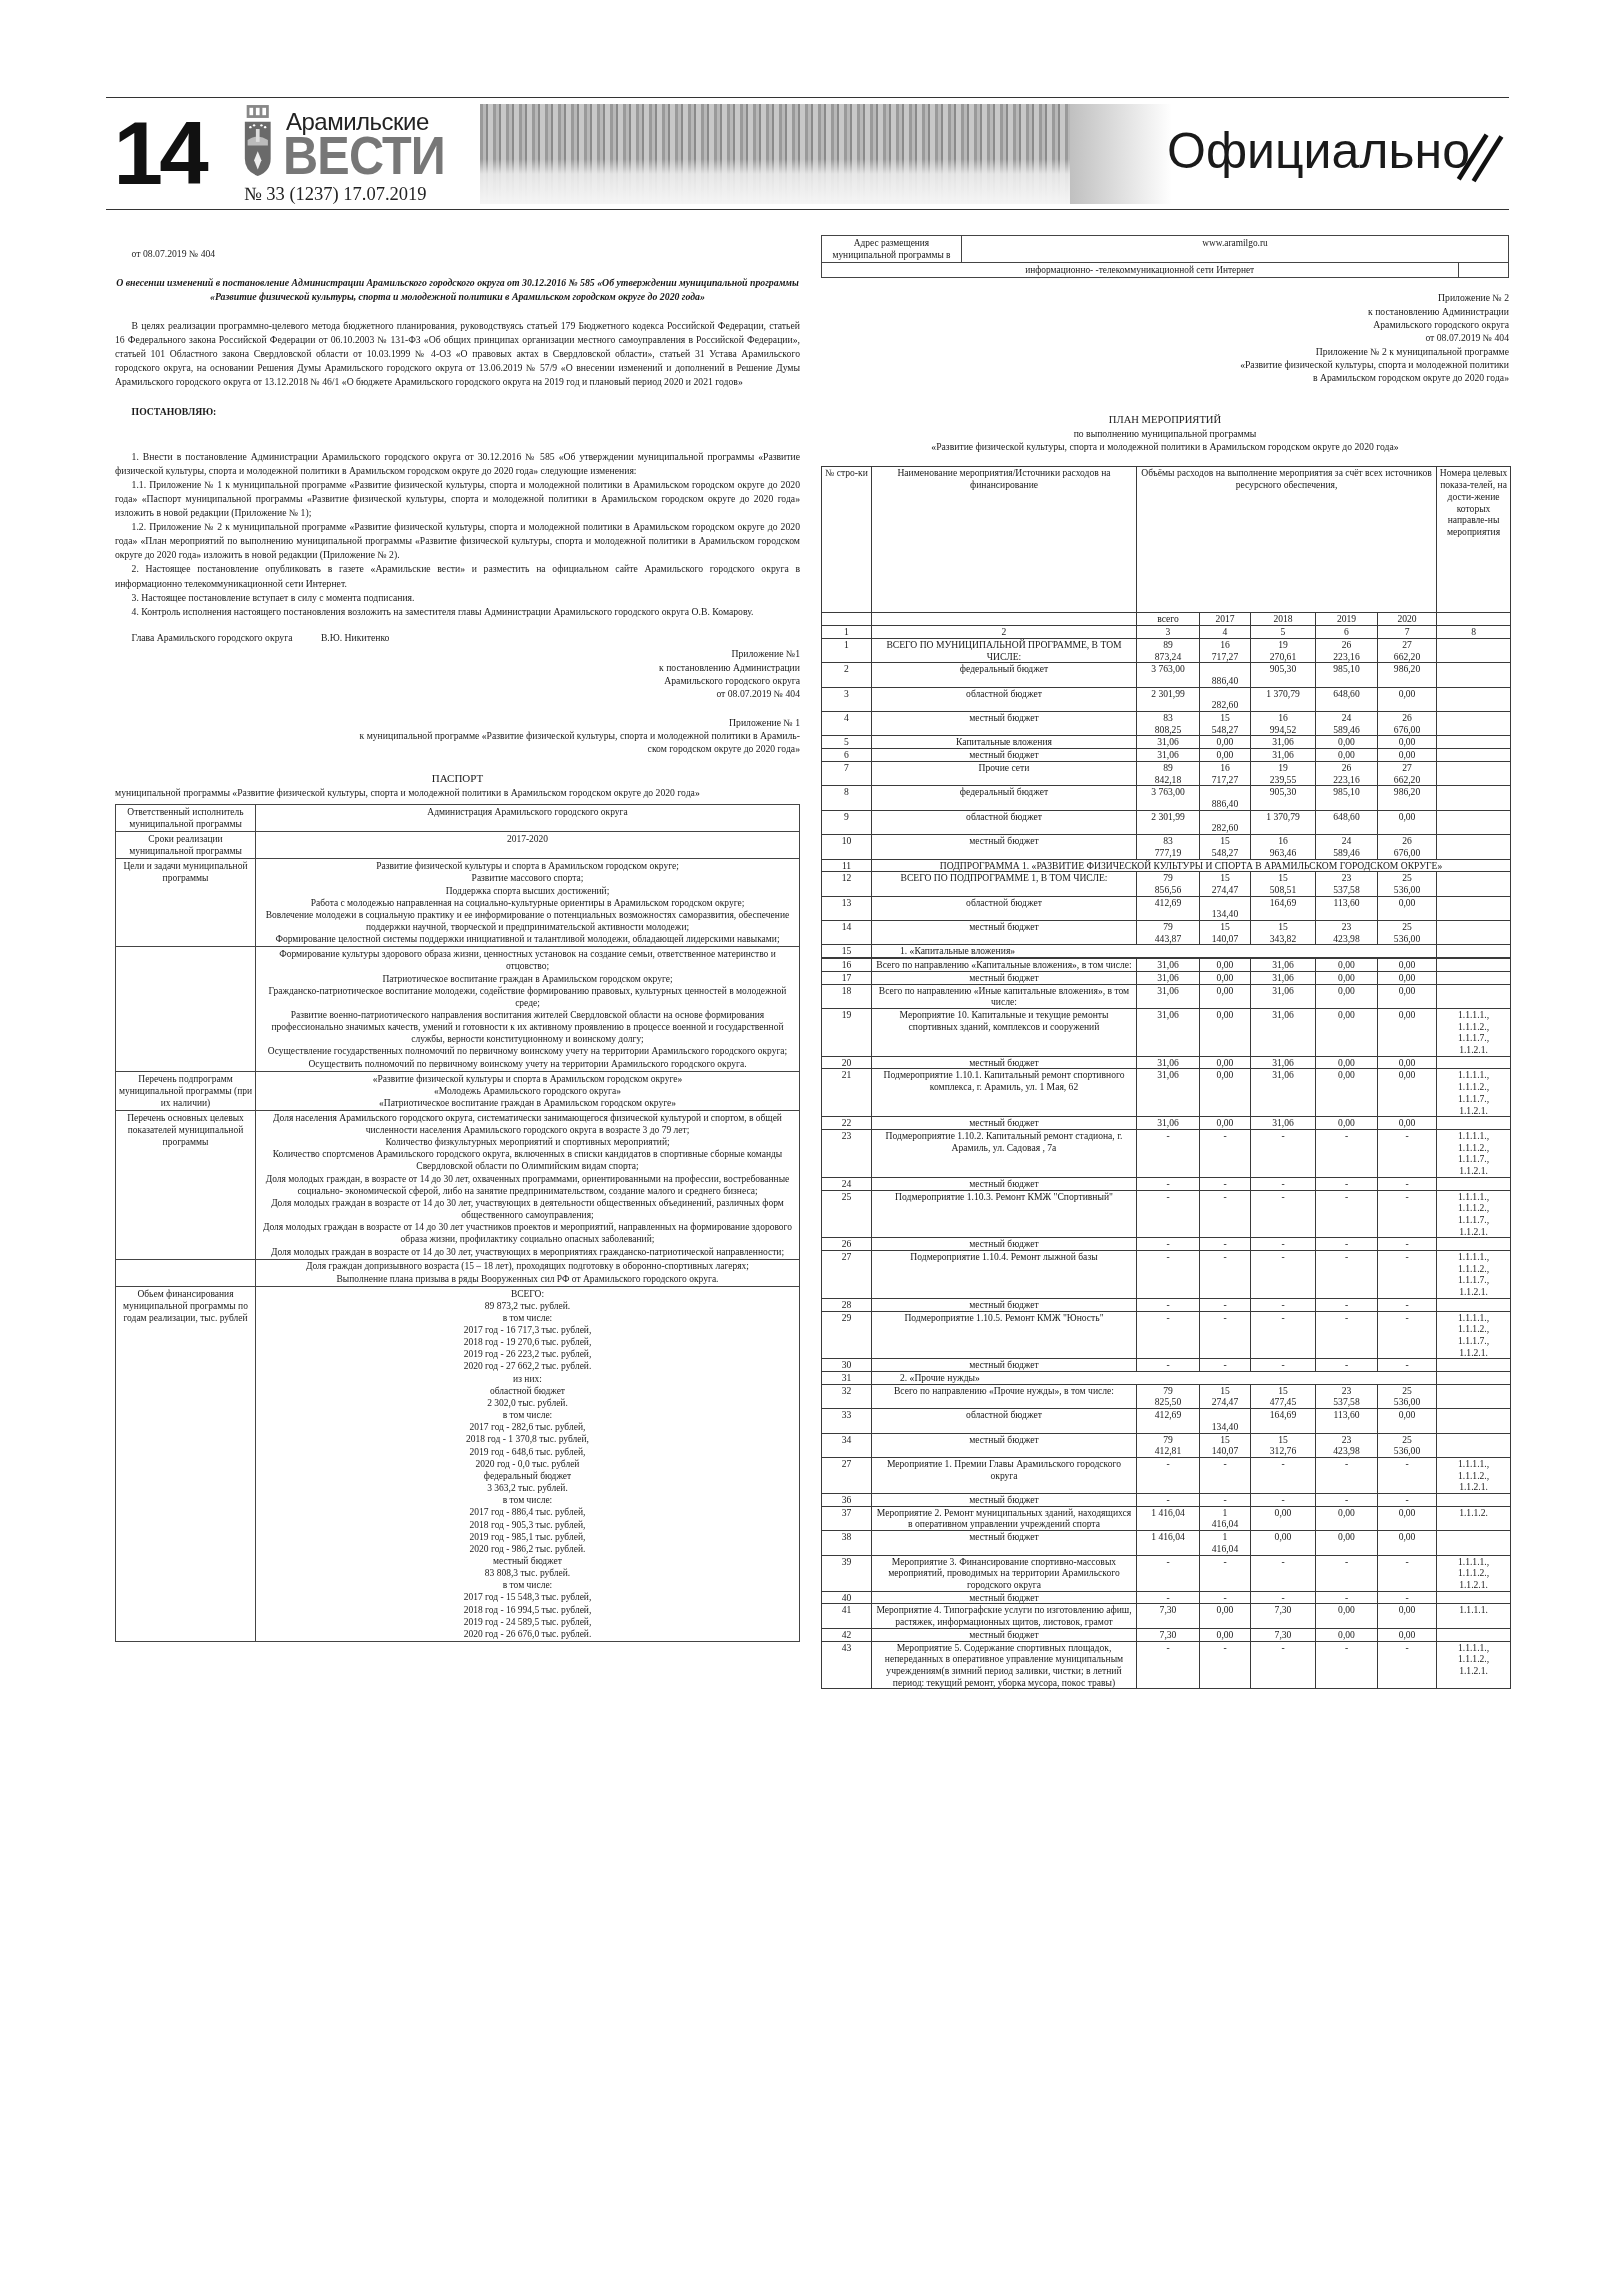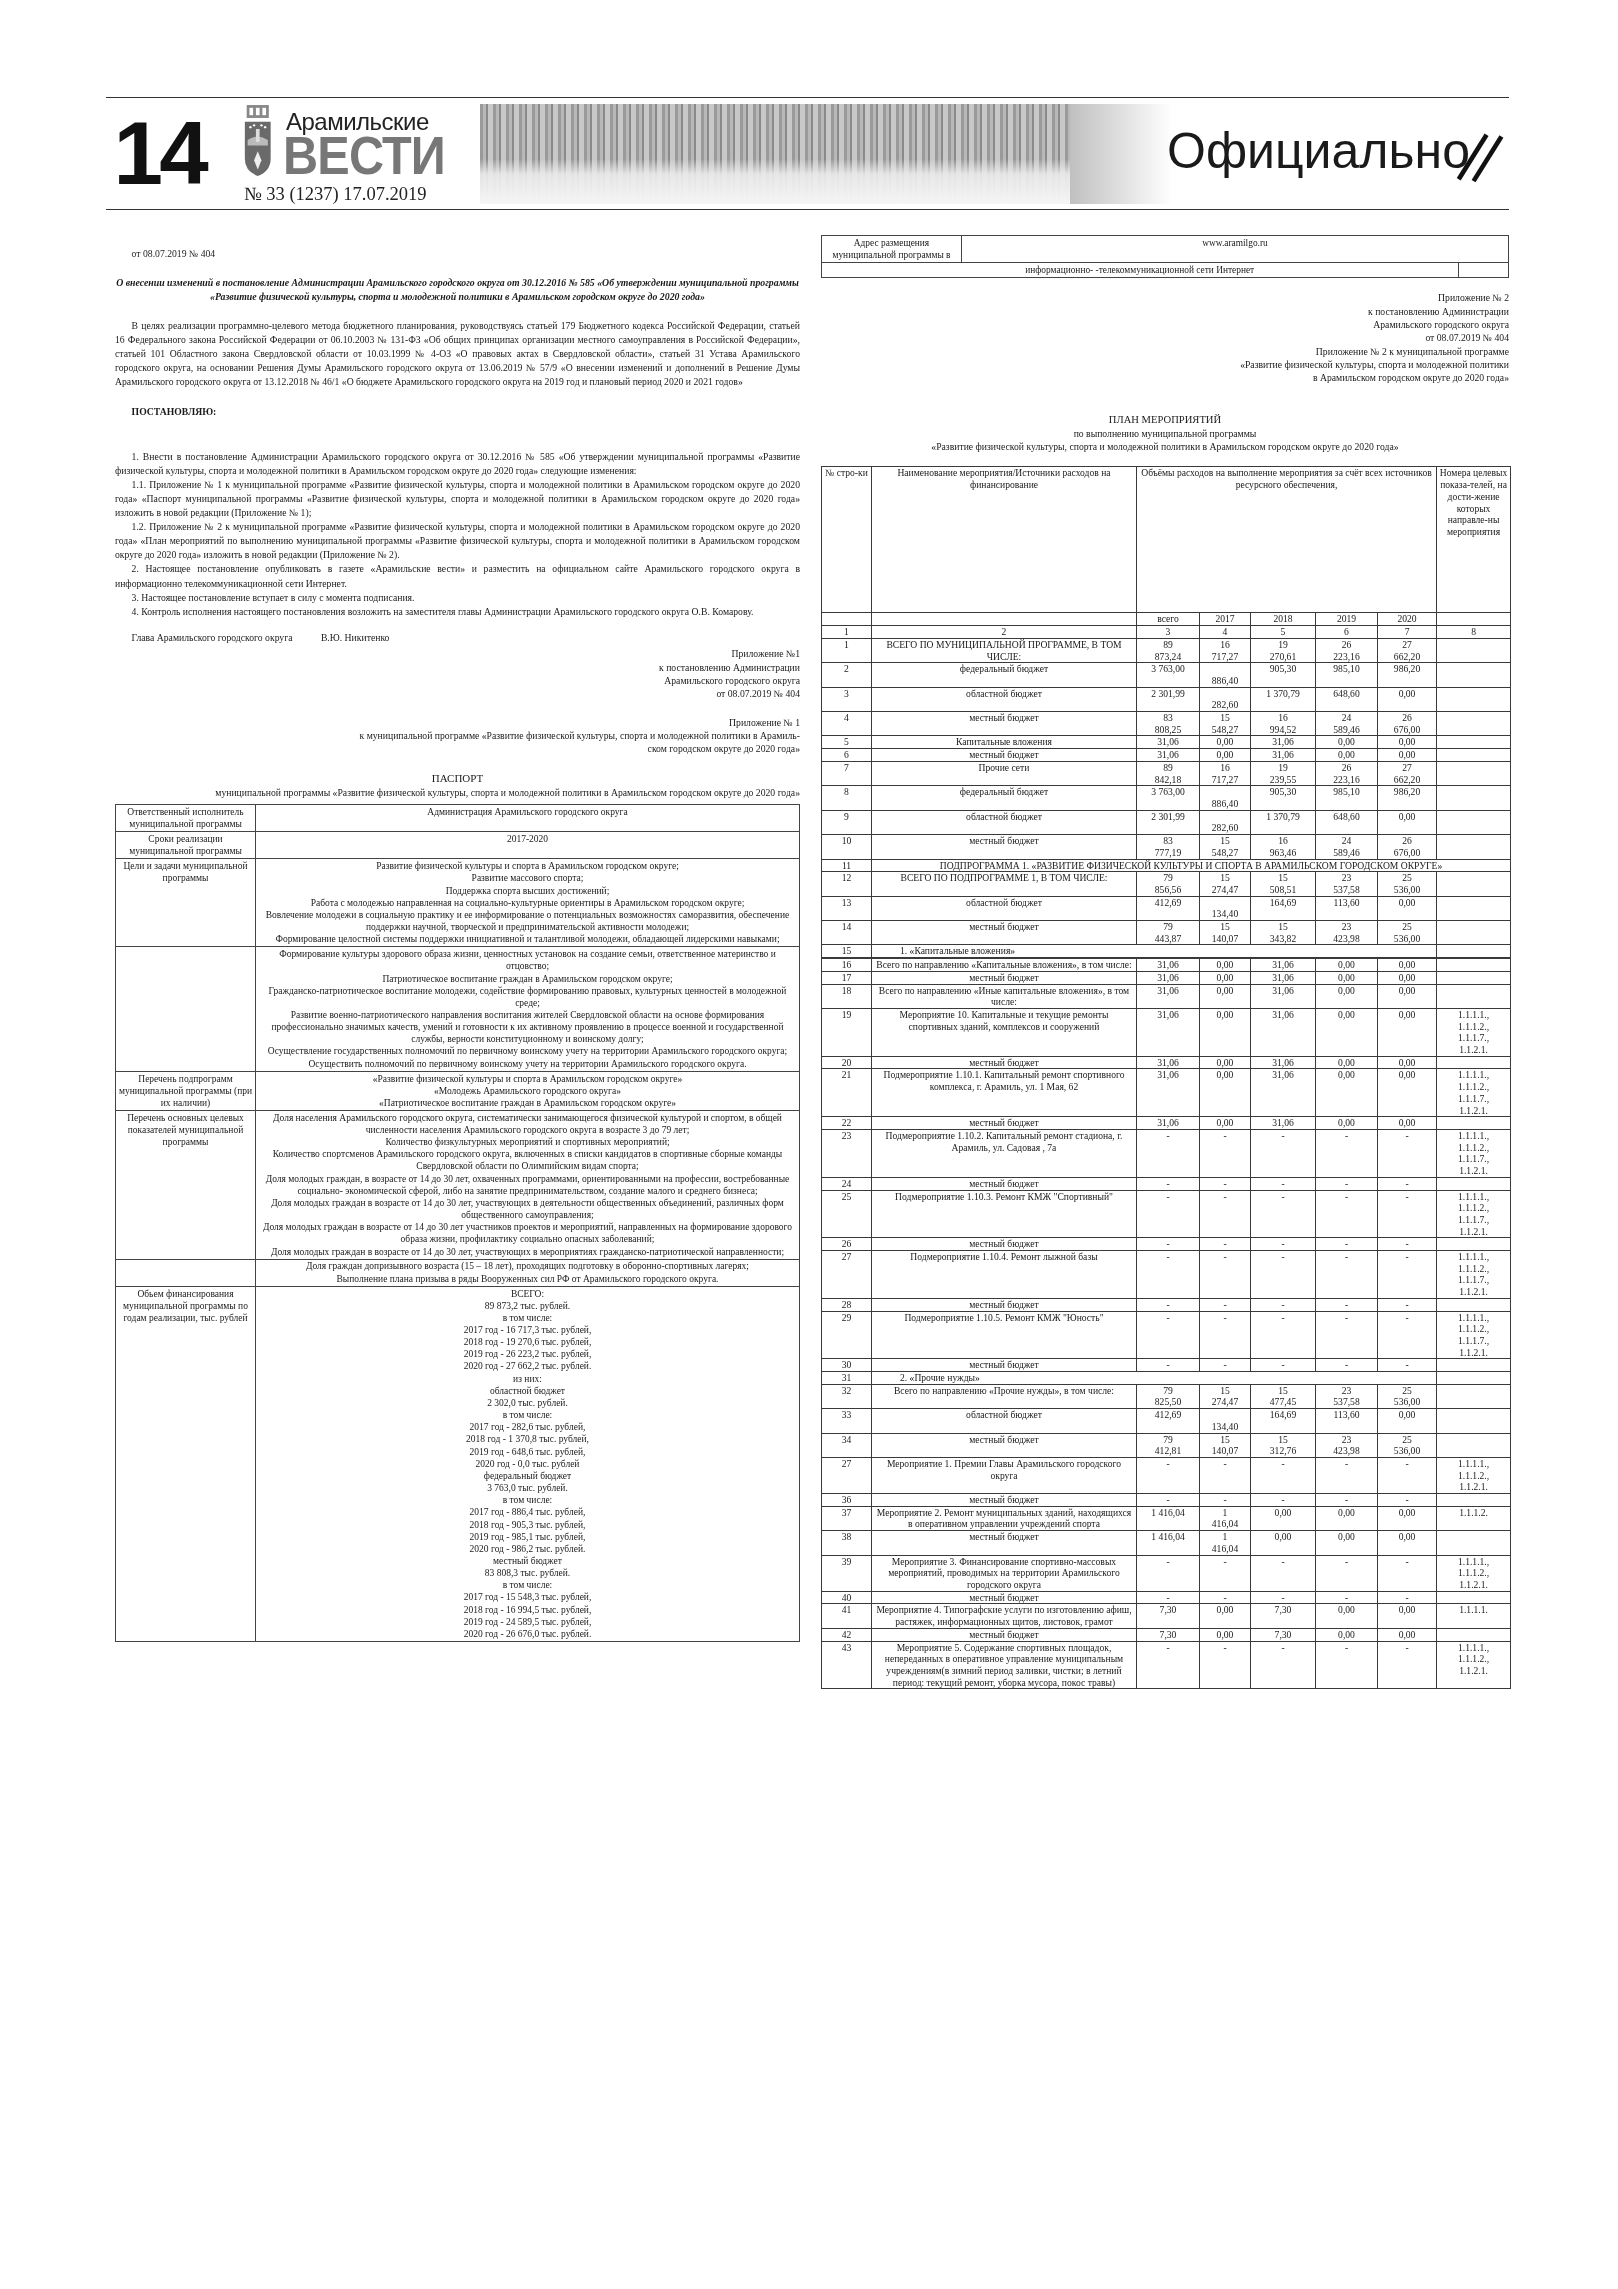--- a/index.html
+++ b/index.html
@@ -75,21 +75,21 @@
   }
   .preamble { margin-top: 14.8px; text-indent: 16.6px; text-align: justify; line-height: 1.45; }
   .decree-word { margin-top: 16.6px; padding-left: 16.6px; font-weight: bold; }
   .clauses { margin-top: 32px; }
   .clauses p { text-indent: 16.6px; text-align: justify; line-height: 1.45; }
   .signature { margin-top: 13px; padding-left: 16.6px; }
   .signature span.name { margin-left: 26px; }
   .appendix { margin-top: 3.7px; text-align: right; line-height: 1.38; }
   .appendix.gap { margin-top: 14.8px; }
   .passport-title { margin-top: 16.6px; text-align: center; font-size: 11px; }
-  .passport-sub { text-align: right; line-height: 1.35; }
+  .passport-sub { text-align: left; line-height: 1.35; }
 
   table { border-collapse: collapse; width: 100%; }
   .passport-table { margin-top: 5.5px; border: 1.8px solid #333; }
   .passport-table td {
     border: 1.4px solid #444; vertical-align: top; padding: 0.9px 2.8px;
     text-align: center; font-size: 9.5px; line-height: 1.28;
   }
   .passport-table td.lbl { width: 140px; }
 
   .addr-table { border: 1.8px solid #333; width: 688px; }
@@ -252,21 +252,21 @@
             <div>2020 год - 27 662,2 тыс. рублей.</div>
             <div>из них:</div>
             <div>областной бюджет</div>
             <div>2 302,0 тыс. рублей.</div>
             <div>в том числе:</div>
             <div>2017 год - 282,6 тыс. рублей,</div>
             <div>2018 год - 1 370,8 тыс. рублей,</div>
             <div>2019 год - 648,6 тыс. рублей,</div>
             <div>2020 год - 0,0 тыс. рублей</div>
             <div>федеральный бюджет</div>
-            <div>3 763,0 тыс. рублей.</div>
+            <div>3 363,2 тыс. рублей.</div>
             <div>в том числе:</div>
             <div>2017 год - 886,4 тыс. рублей,</div>
             <div>2018 год - 905,3 тыс. рублей,</div>
             <div>2019 год - 985,1 тыс. рублей,</div>
             <div>2020 год - 986,2 тыс. рублей.</div>
             <div>местный бюджет</div>
             <div>83 808,3 тыс. рублей.</div>
             <div>в том числе:</div>
             <div>2017 год - 15 548,3 тыс. рублей,</div>
             <div>2018 год - 16 994,5 тыс. рублей,</div>

